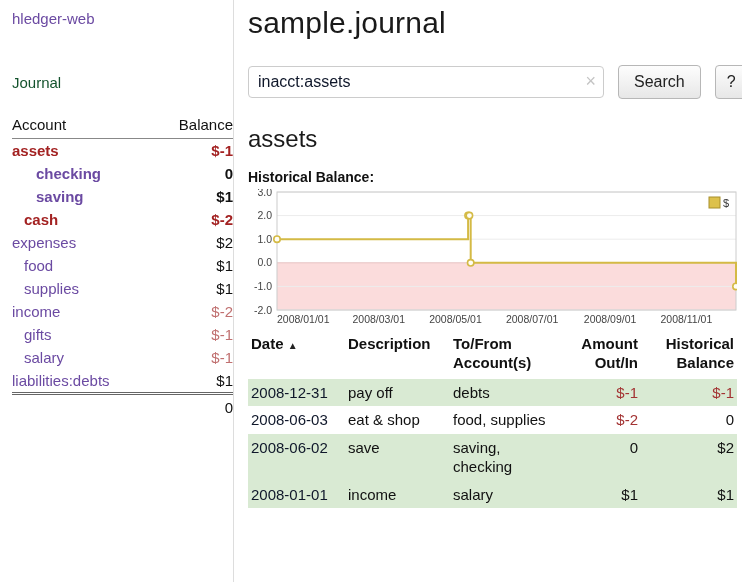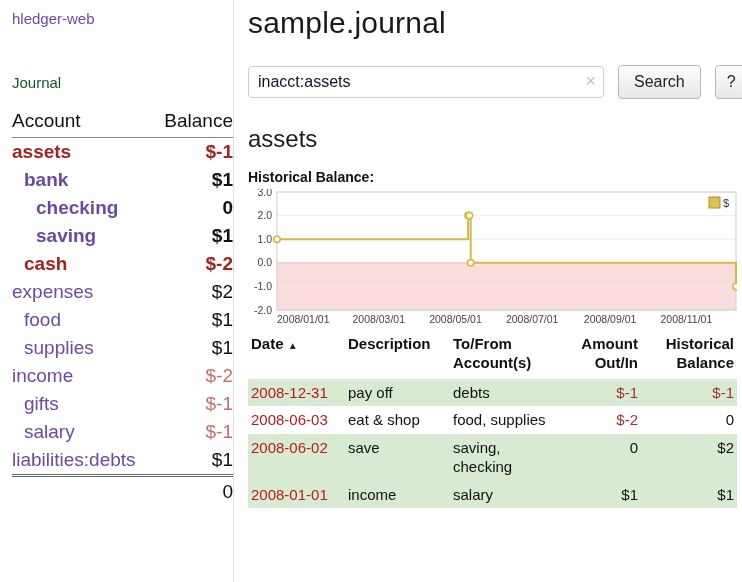--- a/index.html
+++ b/index.html
@@ -13,21 +13,21 @@
   .page { display:flex; width:742px; height:582px; }
 
   
   .sidebar {
     width:234px; min-width:234px; height:100%;
     border-right:1px solid #ddd;
     padding:10px 0 0 12px;
   }
   .app-title { display:block; color:#6b4aa2; text-decoration:none; font-size:15px; cursor:pointer; }
   .journal-link { display:block; margin-top:47px; color:#14532d; text-decoration:none; font-size:15px; cursor:pointer; }
-  table.accounts { border-collapse:collapse; width:100%; margin-top:16px; font-size:19px; }
+  table.accounts { border-collapse:collapse; width:100%; margin-top:22px; font-size:15px; }
   table.accounts th { font-weight:normal; text-align:left; padding:3px 0 5px 0; border-bottom:1px solid #888; }
   table.accounts th.th-balance { text-align:right; }
   table.accounts td { padding:3px 0; }
   table.accounts td.bal { text-align:right; }
   .acct { color:#6b4aa2; text-decoration:none; cursor:pointer; display:inline-block; }
   .ind0 { padding-left:0; } .ind1 { padding-left:12px; } .ind2 { padding-left:24px; }
   .bold { font-weight:bold; }
   .name-red { color:#a32222; }
   .soft-red { color:#c07070; }
   tr.total-row td { border-top:3px double #666; padding-top:4px; }
@@ -58,21 +58,21 @@
 
   
   table.register { border-collapse:collapse; table-layout:fixed; width:489px; margin-top:4px; font-size:15px; }
   table.register th {
     font-weight:bold; text-align:left; vertical-align:top;
     padding:2px 3px 6px 3px; white-space:pre-line; line-height:1.25;
   }
   table.register th.num, table.register td.num { text-align:right; }
   table.register td { padding:4px 3px; vertical-align:top; line-height:1.3; }
   tr.shaded { background:#d9ead3; }
-  a.date { color:#b91c1c; text-decoration:none; cursor:pointer; white-space:nowrap; }
+  a.date { color:#0f172a; text-decoration:none; cursor:pointer; white-space:nowrap; }
   .neg { color:#a33333; }
   td.acct-cell { white-space:pre-line; }
   .sort-icon { font-size:10px; color:#222; }
 </style>
 </head>
 <body>
 
 <div class="page">
 
   <aside class="sidebar">
@@ -82,24 +82,20 @@
       <thead>
         <tr>
           <th class="th-account">Account</th>
           <th class="th-balance">Balance</th>
         </tr>
       </thead>
       <tbody id="accounts-body">
           <tr>
             <td><a class="acct ind0 bold name-red">assets</a></td>
             <td class="bal bold name-red">$-1</td>
-          </tr>
-          <tr>
-            <td><a class="acct ind1 bold">bank</a></td>
-            <td class="bal bold">$1</td>
           </tr>
           <tr>
             <td><a class="acct ind2 bold">checking</a></td>
             <td class="bal bold">0</td>
           </tr>
           <tr>
             <td><a class="acct ind2 bold">saving</a></td>
             <td class="bal bold">$1</td>
           </tr>
           <tr>

